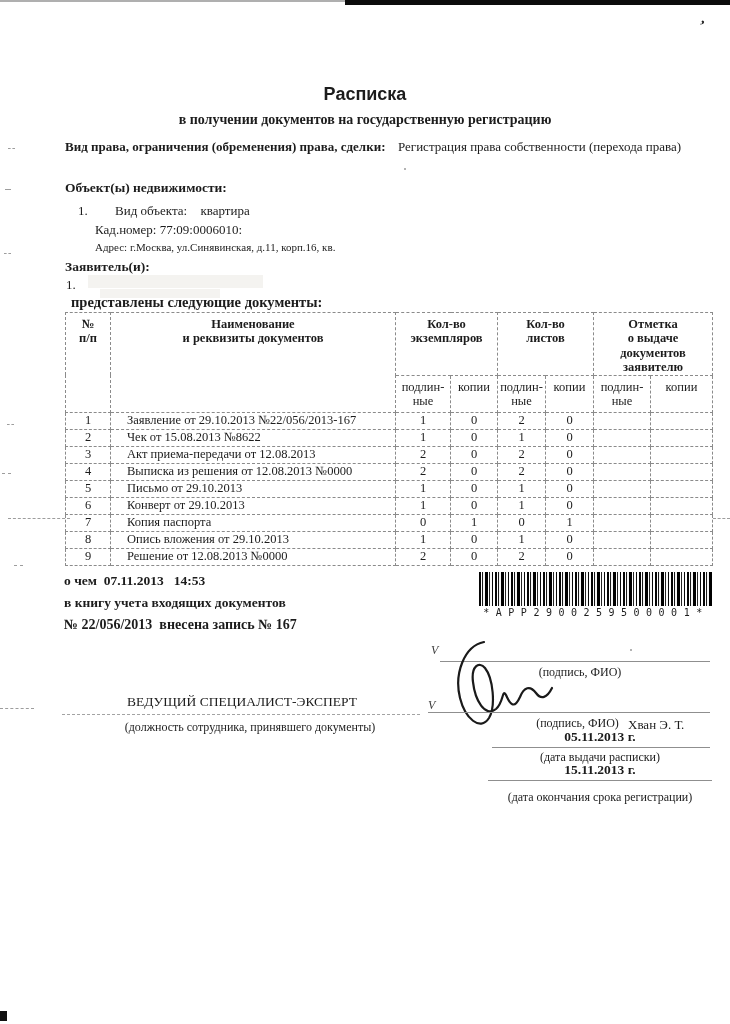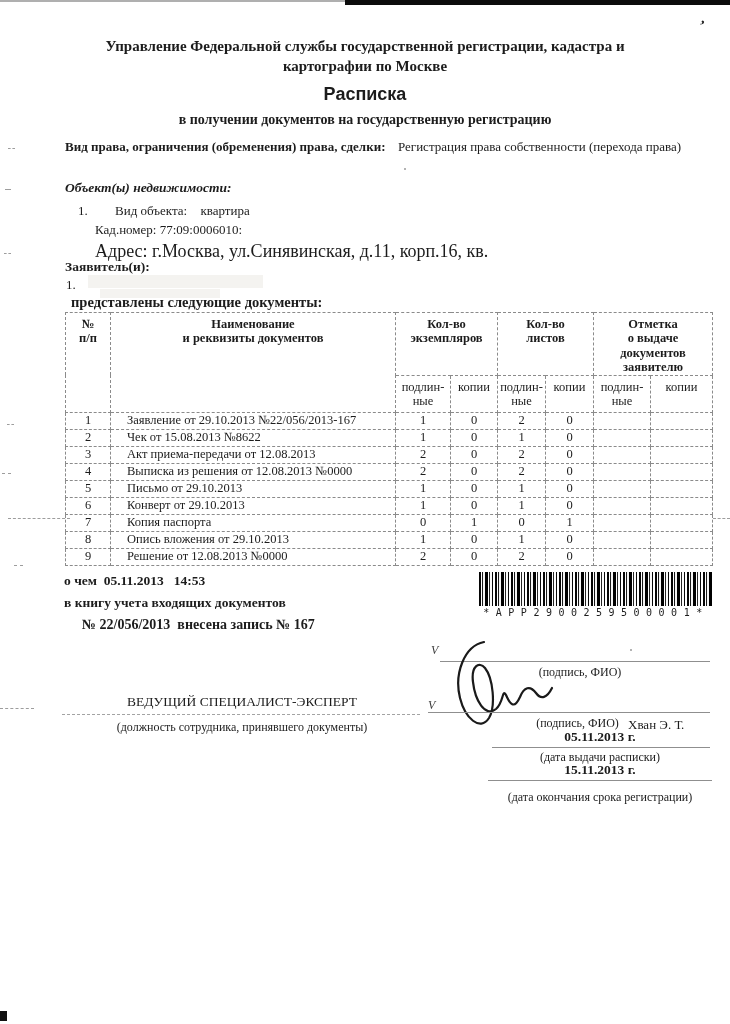--- a/index.html
+++ b/index.html
@@ -25,46 +25,46 @@
 
   
   .org-name   { left:65px; top:36px; width:600px; font-size:15px; line-height:20px; }
   .doc-title  { left:0; top:84px; width:730px; font-family:"Liberation Sans","DejaVu Sans",sans-serif; font-size:18px; }
   .doc-sub    { left:0; top:112px; width:730px; font-size:14px; }
 
   .deal-row   { left:65px; top:139px; width:650px; font-size:13px; display:flex; }
   .deal-label { width:333px; }
   .deal-value { font-weight:normal; }
 
-  .obj-heading   { left:65px; top:180px; font-size:13.5px;font-style:italic; }
+  .obj-heading   { left:65px; top:180px; font-size:13.5px; }
   .obj-line1     { left:78px;  top:203px; font-size:13px; }
   .obj-kind-val  { margin-left:10px; }
   .obj-line2     { left:95px;  top:222px; font-size:13px; }
-  .obj-line3     { left:95px;  top:241px; font-size:18px; }
+  .obj-line3     { left:95px;  top:241px; font-size:11px; }
   .applicants-h  { left:65px; top:259px; font-size:13.5px; }
   .applicant-1   { left:66px; top:277px; font-size:13px; }
   .redact        { background:#f4f3f0; }
 
   .tbl-caption { left:64px; top:294px; font-size:14.5px;margin-left:7px; }
 
   
   .docs-table { position:absolute; left:65px; top:312px; border-collapse:collapse; table-layout:fixed; }
   .docs-table td, .docs-table th {
     border:1px dashed #8b8b8b; padding:0 2px; vertical-align:top;
     font-size:12.5px; line-height:1.15; overflow:hidden;
   }
   .docs-table th { font-weight:bold; padding-top:4px; }
   .h-group { font-size:13px; }
   .h-sub   { font-weight:normal !important; font-size:11.5px; height:32px; }
   .c-num  { text-align:center; height:16px; }
   .c-name { padding-left:16px !important; height:16px; }
   .c-val  { text-align:center; height:16px; }
 
   .entry-note { left:64px; top:570px; font-size:13.5px; line-height:22px; }
-  .entry-note .l3 { font-size:14px;margin-left:18px; }
+  .entry-note .l3 { font-size:14px; }
 
   
   .barcode { left:479px; top:572px; width:234px; }
   .barcode-bars {
     height:34px;
     background:repeating-linear-gradient(90deg,
       #050505 0px, #050505 2px,
       #ffffff 2px, #ffffff 3px,
       #1a1a1a 3px, #1a1a1a 4px,
       #f4f4f4 4px, #f4f4f4 6px,
@@ -92,21 +92,20 @@
 </head>
 <body>
 
 <div class="page">
 
   <div class="abs strip-left"></div>
   <div class="abs strip-right"></div>
   <div class="abs corner-mark">,</div>
   <div class="abs bottom-blot"></div>
 
-  <div class="abs org-name b center">Управление Федеральной службы государственной регистрации, кадастра и картографии по Москве</div>
   <div class="abs doc-title b center">Расписка</div>
   <div class="abs deal-row">
     <div class="deal-label b">Вид права, ограничения (обременения) права, сделки:</div>
     <div class="deal-value">Регистрация права собственности (перехода права)</div>
   </div>
 
   <div class="abs doc-sub b center">в получении документов на государственную регистрацию</div>
 
   <div class="abs obj-heading b">Объект(ы) недвижимости:</div>
   <div class="abs obj-line1">
@@ -250,21 +249,21 @@
       <td class="c-val">0</td>
       <td class="c-val">2</td>
       <td class="c-val">0</td>
       <td class="c-val"></td>
       <td class="c-val"></td>
     </tr>
       </tbody>
   </table>
 
   <div class="abs entry-note b">
-    <div class="pre">о чем  05.11.2013   14:53</div>
+    <div class="pre">о чем  07.11.2013   14:53</div>
     <div>в книгу учета входящих документов</div>
     <div class="pre l3">№ 22/056/2013  внесена запись № 167</div>
   </div>
 
   <div class="abs barcode">
     <div class="barcode-bars"></div>
     <div class="barcode-text">*APP2900259500001*</div>
   </div>
 
   <span class="abs tick" style="left:431px; top:643px;">V</span>
@@ -283,21 +282,21 @@
   <div class="abs date-val b center" style="left:520px; top:729px; width:160px;">05.11.2013 г.</div>
   <div class="abs sigline" style="left:492px; top:747px; width:218px;"></div>
   <div class="abs cap center" style="left:520px; top:750px; width:160px;">(дата выдачи расписки)</div>
 
   <div class="abs date-val b center" style="left:520px; top:762px; width:160px;">15.11.2013 г.</div>
   <div class="abs sigline" style="left:488px; top:780px; width:224px;"></div>
   <div class="abs cap center" style="left:475px; top:790px; width:250px;">(дата окончания срока регистрации)</div>
 
   <div class="abs center" style="left:62px; top:694px; width:360px; font-size:13.5px;">ВЕДУЩИЙ СПЕЦИАЛИСТ-ЭКСПЕРТ</div>
   <div class="abs sigline-dotted" style="left:62px; top:714px; width:358px;"></div>
-  <div class="abs cap center" style="left:62px; top:720px; width:360px;">(должность сотрудника, принявшего документы)</div>
+  <div class="abs cap center" style="left:70px; top:720px; width:360px;">(должность сотрудника, принявшего документы)</div>
 
   <div class="abs artifact" style="left:8px;  top:518px; width:62px;"></div>
   <div class="abs artifact" style="left:713px;top:518px; width:17px;"></div>
   <div class="abs artifact" style="left:0;    top:708px; width:34px;"></div>
   <div class="abs artifact" style="left:8px;  top:148px; width:7px;"></div>
   <div class="abs artifact" style="left:5px;  top:189px; width:6px;"></div>
   <div class="abs artifact" style="left:4px;  top:253px; width:7px;"></div>
   <div class="abs artifact" style="left:7px;  top:424px; width:7px;"></div>
   <div class="abs artifact" style="left:2px;  top:473px; width:9px;"></div>
   <div class="abs artifact" style="left:14px; top:565px; width:9px;"></div>

